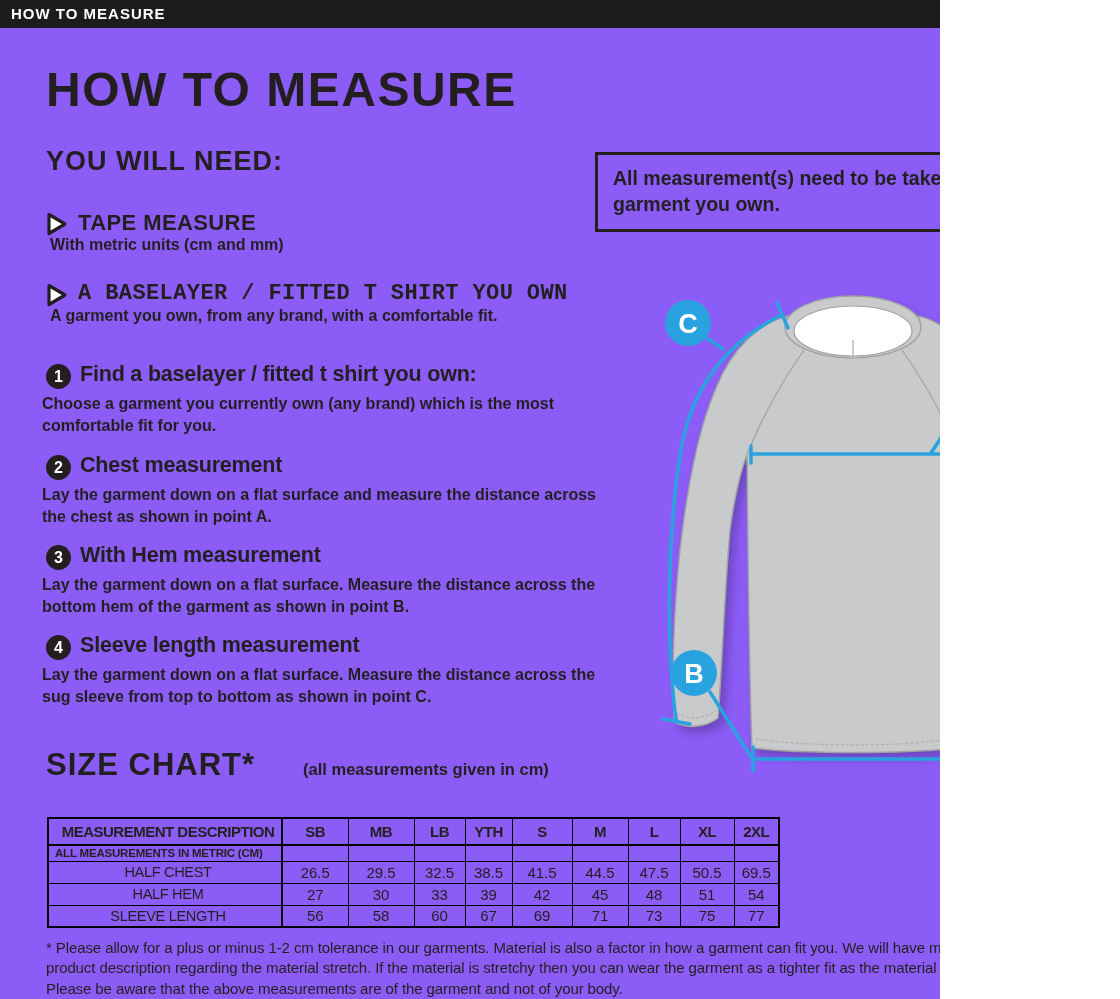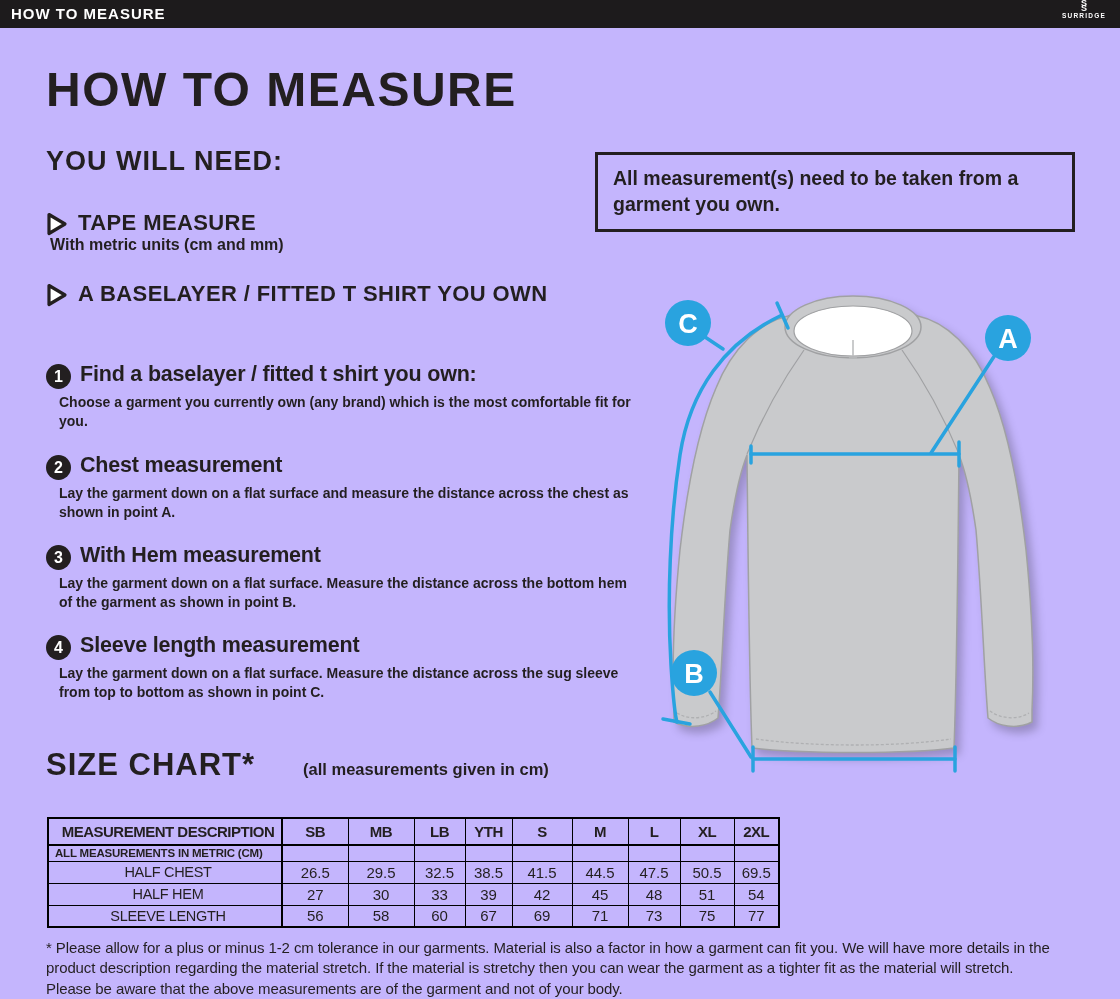--- a/index.html
+++ b/index.html
@@ -1,17 +1,17 @@
 <!DOCTYPE html>
 <html><head>
 <meta charset="utf-8">
 <style>
   * { margin:0; padding:0; box-sizing:border-box; }
   html,body { width:1120px; height:999px; background:#fff; font-family:"Liberation Sans", sans-serif; color:#231F20; }
-  .page { position:relative; width:1120px; height:999px; overflow:hidden; background:#c4b5fd; }
+  .page { position:relative; width:940px; height:999px; overflow:hidden; background:#8b5cf6; }
 
   
   .topbar { position:absolute; left:0; top:0; width:1120px; height:28px; background:#1D1B1C; }
   .topbar-title { position:absolute; left:11px; top:5px; color:#fff; font-size:15px; font-weight:700; letter-spacing:1px; }
   .logo { position:absolute; right:8px; top:1px; width:56px; text-align:center; color:#fff; line-height:1; }
   .logo-mark { font-size:9px; font-weight:700; letter-spacing:0; line-height:5px; }
   .logo-mark div { height:5px; }
   .logo-text { font-size:6.5px; font-weight:700; letter-spacing:1.2px; margin-top:2px; }
 
   
@@ -19,26 +19,26 @@
   .ywn-heading { position:absolute; left:46px; top:146px; font-size:27px; font-weight:800; letter-spacing:1px; }
 
   
   .callout { position:absolute; left:595px; top:152px; width:480px; border:3px solid #231F20; padding:11px 15px; font-size:19.5px; font-weight:700; line-height:1.33; }
 
   
   .need-icon { position:absolute; width:22px; height:24px; }
   .need-label { position:absolute; font-size:22px; font-weight:800; letter-spacing:0.4px; }
   .need-desc { position:absolute; font-size:16px; font-weight:700; }
   #need1-icon { left:46px; top:212px; } #need1-label { left:78px; top:210px; } #need1-desc { left:50px; top:236px; }
-  #need2-icon { left:46px; top:283px; } #need2-label { left:78px; top:281px; } #need2-desc { left:50px; top:307px; }
+  #need2-icon { left:46px; top:283px; } #need2-label { left:78px; top:281px;font-family:Liberation Mono, monospace; } #need2-desc { left:50px; top:307px; }
 
   
   .step-badge { position:absolute; left:46px; width:25px; height:25px; border-radius:50%; background:#231F20; color:#fff; font-size:16px; font-weight:700; text-align:center; line-height:25px; }
   .step-title { position:absolute; left:80px; font-size:21.5px; font-weight:800; letter-spacing:-0.2px; }
-  .step-desc { position:absolute; left:59px; width:580px; font-size:14px; font-weight:700; line-height:1.38; }
+  .step-desc { position:absolute; left:42px; width:580px; font-size:16px; font-weight:700; line-height:1.38; }
   #step1-badge{top:364px} #step1-title{top:362px} #step1-desc{top:393px}
   #step2-badge{top:455px} #step2-title{top:453px} #step2-desc{top:484px}
   #step3-badge{top:545px} #step3-title{top:543px} #step3-desc{top:574px}
   #step4-badge{top:635px} #step4-title{top:633px} #step4-desc{top:664px}
 
   
   .diagram { position:absolute; left:620px; top:270px; width:500px; height:520px; }
 
   
   .size-chart-heading { position:absolute; left:46px; top:747px; display:flex; align-items:baseline; gap:8px; }
@@ -81,20 +81,21 @@
   <svg id="need1-icon" class="need-icon" viewBox="0 0 22 24">
     <path d="M3 2.5 L19 12 L3 21.5 Z" fill="#fff" stroke="#231F20" stroke-width="3.2" stroke-linejoin="round"></path>
   </svg>
   <div id="need1-label" class="need-label">TAPE MEASURE</div>
   <div id="need1-desc" class="need-desc">With metric units (cm and mm)</div>
 
   <svg id="need2-icon" class="need-icon" viewBox="0 0 22 24">
     <path d="M3 2.5 L19 12 L3 21.5 Z" fill="#fff" stroke="#231F20" stroke-width="3.2" stroke-linejoin="round"></path>
   </svg>
   <div id="need2-label" class="need-label">A BASELAYER / FITTED T SHIRT YOU OWN</div>
+  <div id="need2-desc" class="need-desc">A garment you own, from any brand, with a comfortable fit.</div>
 
   <div id="step1-badge" class="step-badge">1</div>
   <div id="step1-title" class="step-title">Find a baselayer / fitted t shirt you own:</div>
   <div id="step1-desc" class="step-desc">Choose a garment you currently own (any brand) which is the most comfortable fit for you.</div>
 
   <div id="step2-badge" class="step-badge">2</div>
   <div id="step2-title" class="step-title">Chest measurement</div>
   <div id="step2-desc" class="step-desc">Lay the garment down on a flat surface and measure the distance across the chest as shown in point A.</div>
 
   <div id="step3-badge" class="step-badge">3</div>

